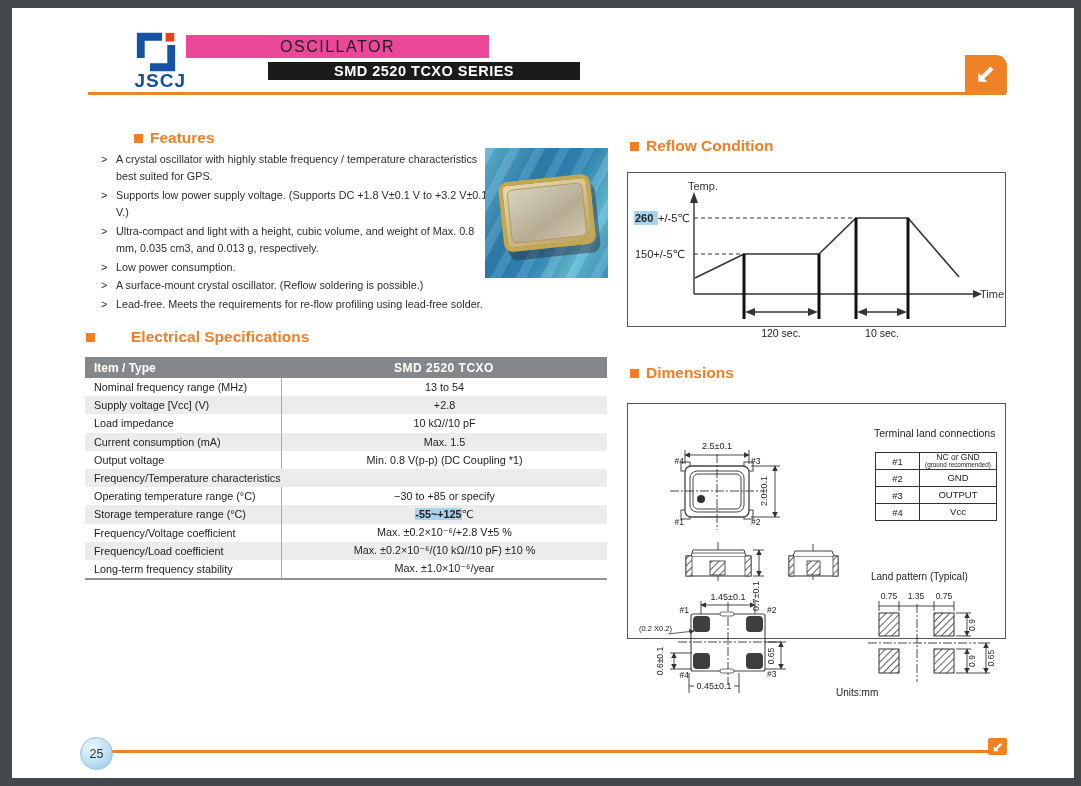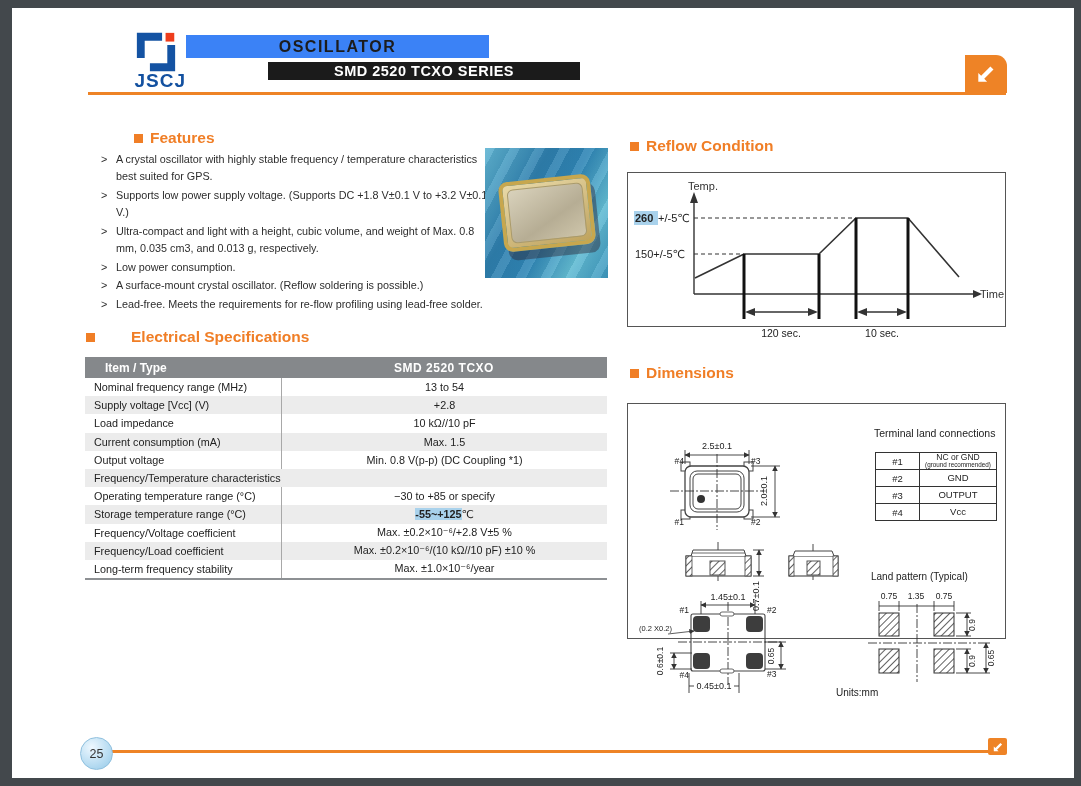--- a/index.html
+++ b/index.html
@@ -3,21 +3,21 @@
 <meta charset="utf-8">
 <style>
   html,body{margin:0;padding:0;background:#2b2f33;}
   .page{position:relative;width:1081px;height:786px;background:#43484c;
         font-family:"Liberation Sans","DejaVu Sans",sans-serif;overflow:hidden;}
   .paper{position:absolute;left:12px;top:8px;width:1062px;height:770px;background:#ffffff;}
   .abs{position:absolute;}
 
   
   .logo-text{font-weight:bold;font-size:19px;color:#1351a0;letter-spacing:1px;text-align:right;}
-  .banner-orange{background:#3b82f6;color:#1c1c1c;font-weight:bold;font-size:16px;
+  .banner-orange{background:#ec4899;color:#1c1c1c;font-weight:normal;font-size:16px;
                  letter-spacing:1.5px;display:flex;align-items:center;justify-content:center;}
   .banner-black{background:#1b1b1b;color:#ffffff;font-weight:bold;font-size:14.5px;
                 letter-spacing:0.5px;display:flex;align-items:center;justify-content:center;}
   .rule{background:#EE8326;}
   .corner-icon{background:#EE8326;display:flex;align-items:center;justify-content:center;}
 
   
   .sec-title{display:flex;align-items:center;gap:7px;color:#F07E26;font-weight:bold;font-size:15.5px;}
   .sec-title .sq{width:9px;height:9px;background:#F07E26;display:inline-block;}
 
@@ -31,21 +31,21 @@
     background:repeating-linear-gradient(118deg,rgba(255,255,255,0.10) 0 9px,rgba(0,0,0,0.05) 9px 22px);}
   .chip{position:relative;width:84px;height:62px;transform:rotate(-6deg);
         background:linear-gradient(160deg,#e8d9a8,#bfa35e);border:4px solid #c7a74e;border-radius:9px;
         box-shadow:4px 9px 0 rgba(45,40,55,0.45);}
   .chip .lid{position:absolute;inset:4px;border-radius:6px;
         background:linear-gradient(150deg,#d9d2bc,#b6ad94 60%,#cfc6ab);border:1px solid #a89a6e;}
 
   
   .spec{border-bottom:2px solid #8d9093;font-size:10.8px;color:#222;}
   .spec-head{display:flex;background:#85888b;color:#ffffff;font-weight:bold;font-size:12px;height:21px;align-items:center;}
-  .spec-head .c1{width:196px;padding-left:20px;box-sizing:border-box;}
+  .spec-head .c1{width:196px;padding-left:9px;box-sizing:border-box;}
   .spec-head .c2{flex:1;text-align:center;letter-spacing:0.5px;}
   .spec-row{display:flex;height:18.2px;align-items:center;}
   .spec-row:nth-child(odd){background:#ececec;} 
   .spec-rows .spec-row:nth-child(even){background:#ececec;}
   .spec-rows .spec-row:nth-child(odd){background:#ffffff;}
   .spec-row .c1{width:196px;padding-left:9px;box-sizing:border-box;}
   .spec-row .c2{flex:1;text-align:center;border-left:1px solid #a8a8a8;align-self:stretch;
                 display:flex;align-items:center;justify-content:center;}
   .hl{background:#A9D2EC;font-weight:bold;}
 

